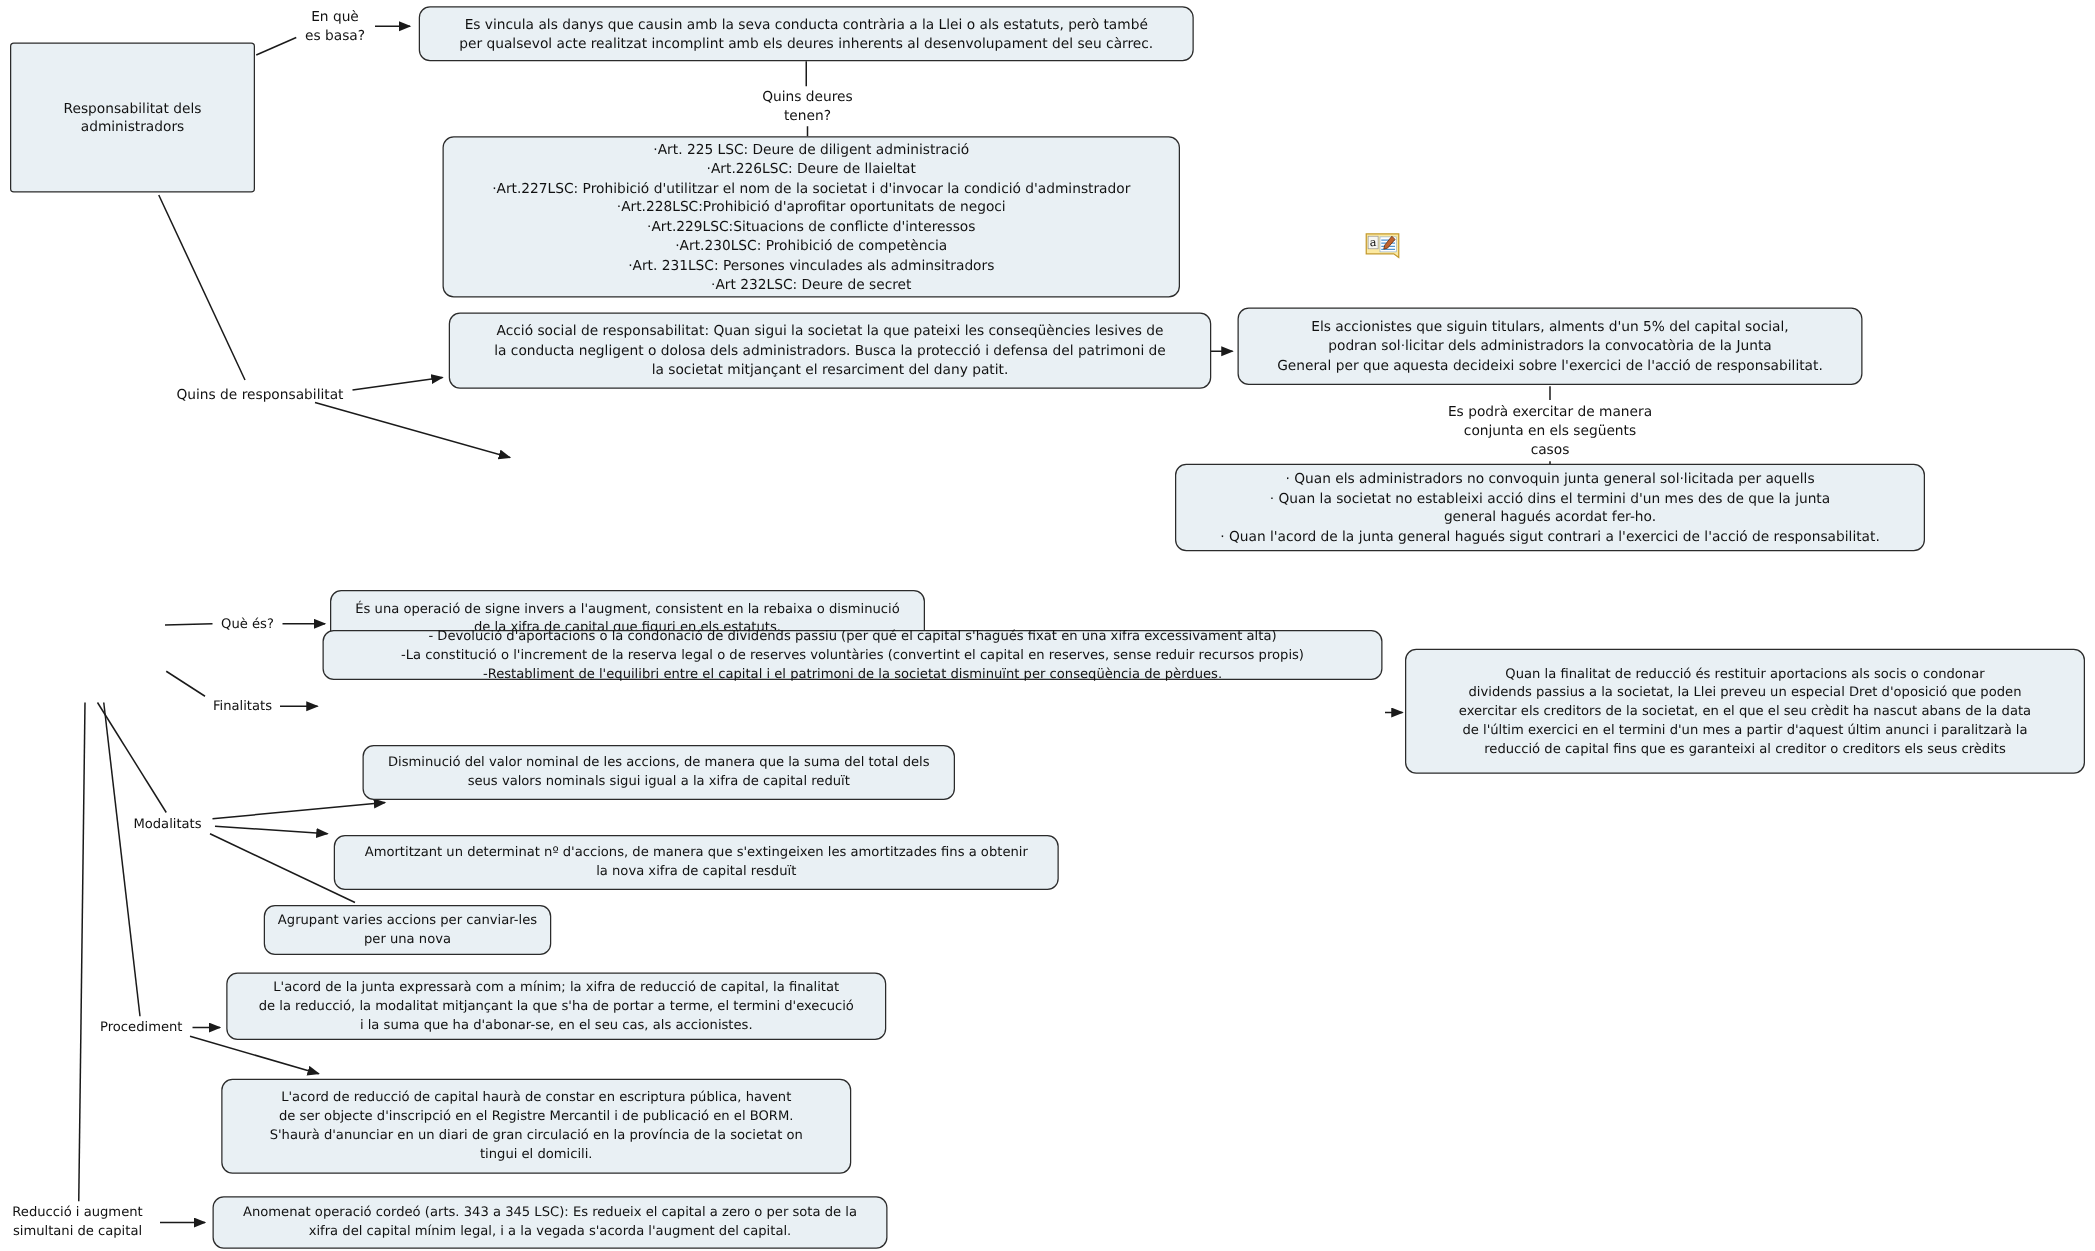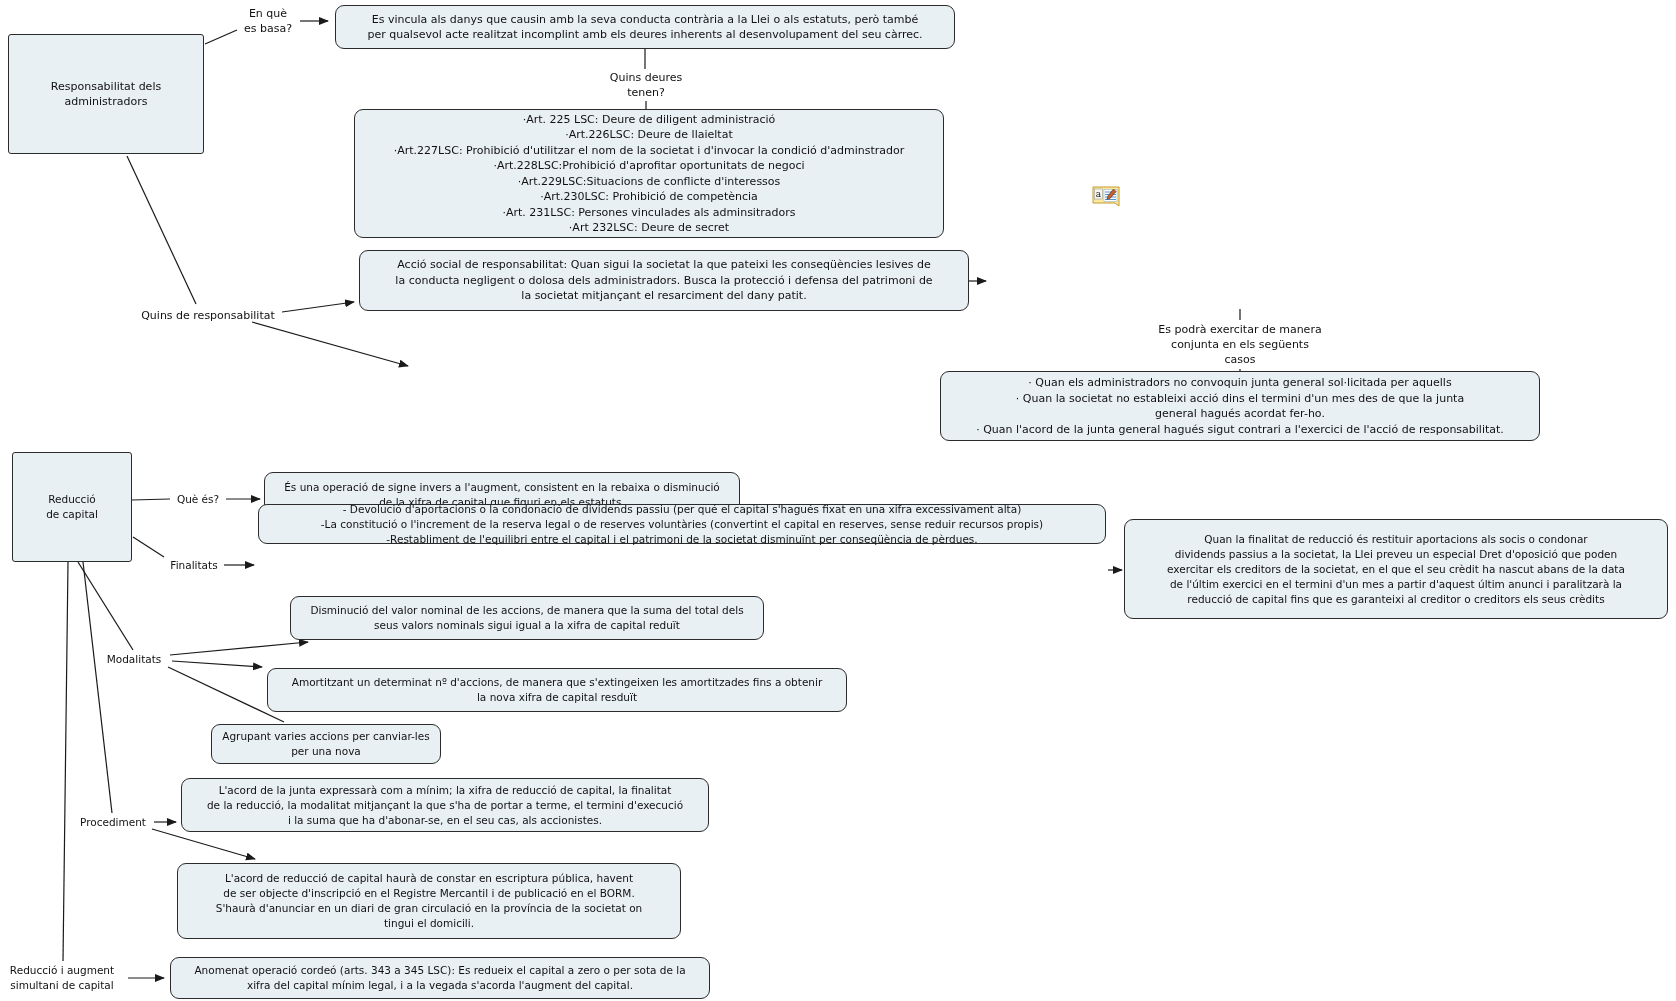--- a/index.html
+++ b/index.html
@@ -84,20 +84,23 @@
 ·Art. 231LSC: Persones vinculades als adminsitradors
 ·Art 232LSC: Deure de secret</div>
 
   <div class="lbl" style="left:138px;top:308px;width:140px">Quins de responsabilitat</div>
 
   <div class="node" style="left:359px;top:250px;width:610px;height:61px">Acció social de responsabilitat: Quan sigui la societat la que pateixi les conseqüències lesives de
 la conducta negligent o dolosa dels administradors. Busca la protecció i defensa del patrimoni de
 la societat mitjançant el resarciment del dany patit.</div>
 
 
+  <div class="node" style="left:990px;top:246px;width:500px;height:62px">Els accionistes que siguin titulars, alments d'un 5% del capital social,
+podran sol·licitar dels administradors la convocatòria de la Junta
+General per que aquesta decideixi sobre l'exercici de l'acció de responsabilitat.</div>
 
   <div class="lbl" style="left:1146px;top:322px;width:188px">Es podrà exercitar de manera
 conjunta en els següents
 casos</div>
 
   <div class="node" style="left:940px;top:371px;width:600px;height:70px">· Quan els administradors no convoquin junta general sol·licitada per aquells
 · Quan la societat no estableixi acció dins el termini d'un mes des de que la junta
 general hagués acordat fer-ho.
 · Quan l'acord de la junta general hagués sigut contrari a l'exercici de l'acció de responsabilitat.</div>
 
@@ -106,22 +109,20 @@
     <rect x="2.5" y="3" width="8" height="10" fill="#f7f7f2" stroke="#999999" stroke-width="0.6"></rect>
     <text x="6.5" y="11" font-size="9" font-family="DejaVu Serif, serif" fill="#111" text-anchor="middle">a</text>
     <rect x="12" y="3.5" width="13" height="12" fill="#ffffff" stroke="#8aa8c8" stroke-width="0.5"></rect>
     <line x1="13" y1="6" x2="24" y2="6" stroke="#4f94d4" stroke-width="1"></line>
     <line x1="13" y1="8.5" x2="24" y2="8.5" stroke="#4f94d4" stroke-width="1"></line>
     <line x1="13" y1="11" x2="24" y2="11" stroke="#4f94d4" stroke-width="1"></line>
     <line x1="13" y1="13.5" x2="24" y2="13.5" stroke="#4f94d4" stroke-width="1"></line>
     <path d="M21.5,3 l2.5,2.5 -6,7 -3,0.8 0.8,-3.2 z" fill="#c0622f" stroke="#6b3414" stroke-width="0.7"></path>
   </svg>
 
-  <div class="node root bottom" style="left:12px;top:452px;width:120px;height:110px">Reducció
-de capital</div>
 
   <div class="lbl bottom" style="left:170px;top:492px;width:56px">Què és?</div>
 
   <div class="node bottom" style="left:264px;top:472px;width:476px;height:46px;padding:2px 5px">És una operació de signe invers a l'augment, consistent en la rebaixa o disminució
 de la xifra de capital que figuri en els estatuts.</div>
 
   <div class="lbl bottom" style="left:164px;top:558px;width:60px">Finalitats</div>
 
   <div class="node bottom" style="left:258px;top:504px;width:848px;height:40px">- Devolució d'aportacions o la condonació de dividends passiu (per qué el capital s'hagués fixat en una xifra excessivament alta)
 -La constitució o l'increment de la reserva legal o de reserves voluntàries (convertint el capital en reserves, sense reduir recursos propis)

